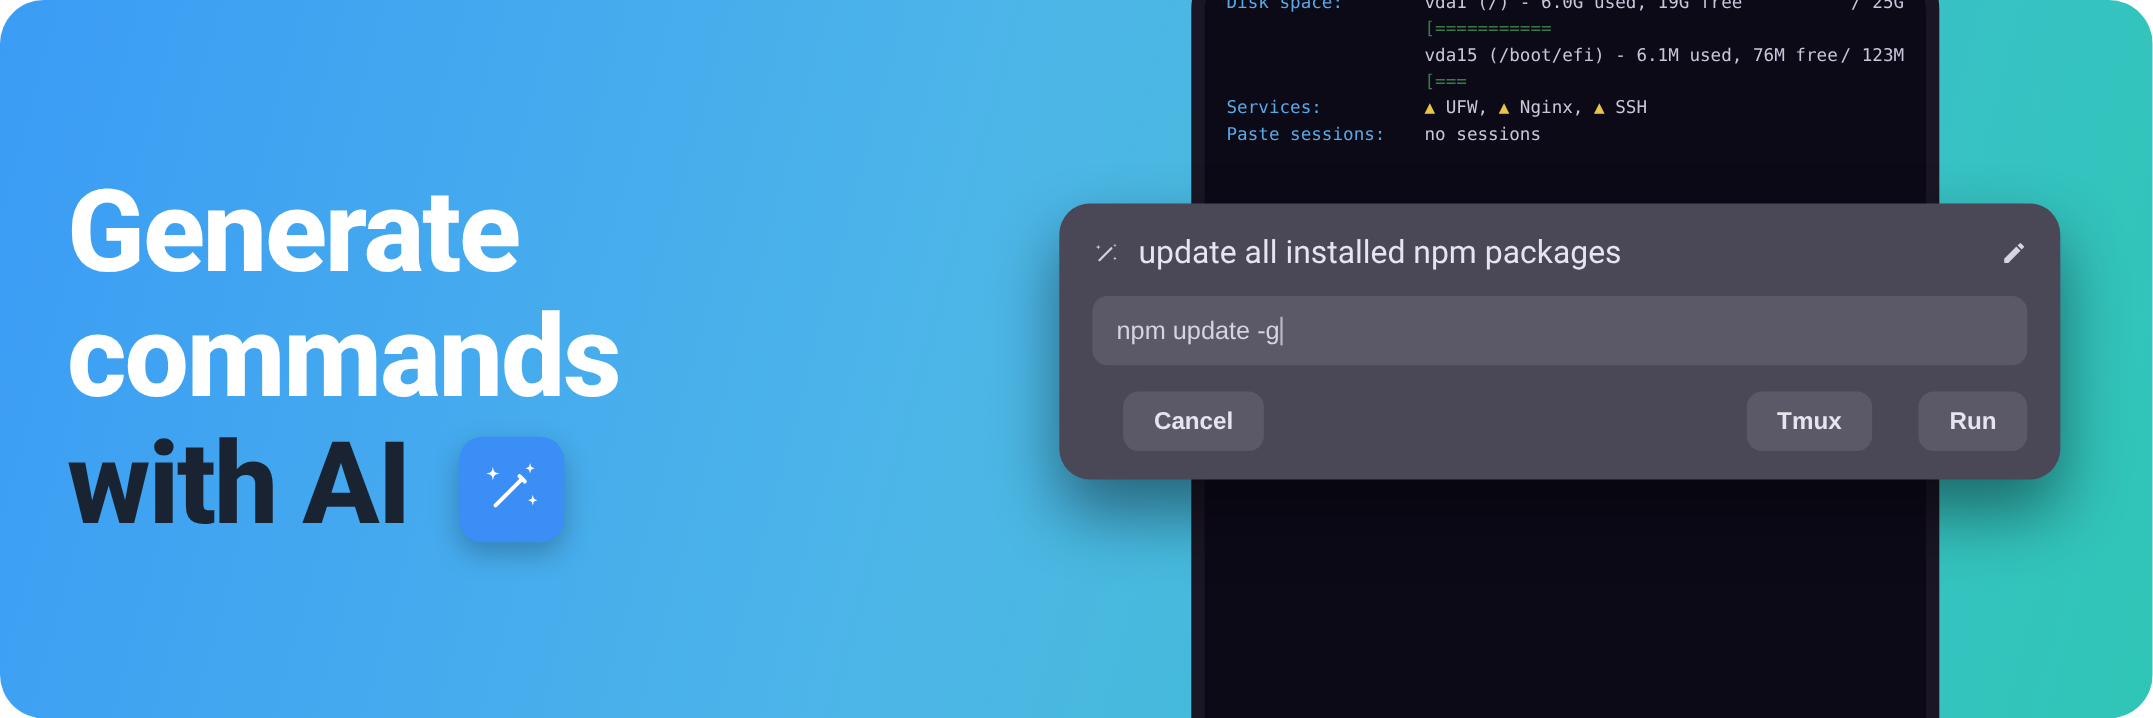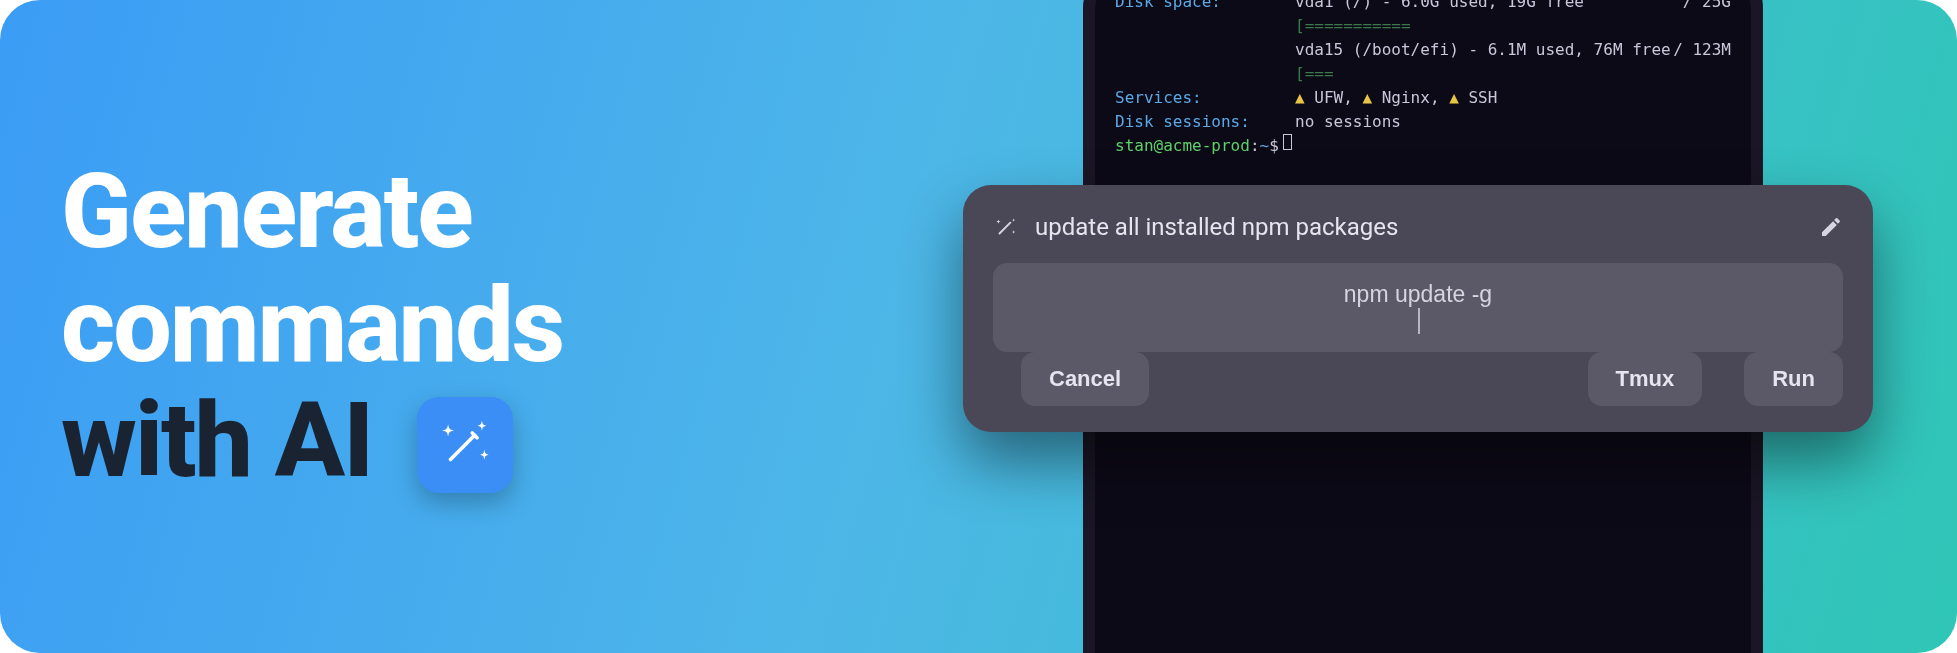--- a/index.html
+++ b/index.html
@@ -128,32 +128,32 @@
 }
 .ai-header {
   display: flex;
   align-items: center;
   gap: 16px;
   margin-bottom: 22px;
 }
 .ai-header-icon { width: 26px; height: 26px; flex: 0 0 auto; }
 .ai-prompt-text {
   color: #e6e4ee;
-  font-size: 24px;
+  font-size: 29px;
   font-weight: 400;
   flex: 1;
 }
 .ai-edit-icon { width: 24px; height: 24px; flex: 0 0 auto; }
 .ai-input-field {
   background: #5b5868;
   border-radius: 14px;
   padding: 18px 22px;
-  display: flex;
-  align-items: center;
-  flex-direction: column;
+  margin-bottom: 24px;
+  display: flex;
+  align-items: center;
 }
 .ai-input-text {
   color: #d6d4de;
   font-size: 23px;
   font-family: -apple-system, sans-serif;
 }
 .ai-input-cursor {
   width: 2px;
   height: 26px;
   background: #b8b5c4;
@@ -225,26 +225,22 @@
           </div>
           <div class="t-row">
             <span class="t-label"></span>
             <span class="t-bar">[===                                               ]</span>
           </div>
           <div class="t-row">
             <span class="t-label">Services:</span>
             <span><span class="t-warn">▲ </span><span class="t-val">UFW</span><span class="t-val">, </span><span class="t-warn">▲ </span><span class="t-val">Nginx</span><span class="t-val">, </span><span class="t-warn">▲ </span><span class="t-val">SSH</span></span>
           </div>
           <div class="t-row">
-            <span class="t-label">Disk sessions:</span>
+            <span class="t-label">Paste sessions:</span>
             <span class="t-val">no sessions</span>
-          </div>
-          <div class="t-row">
-            <span class="t-prompt-user">stan</span><span class="t-green">@</span><span class="t-prompt-host">acme-prod</span><span class="t-val">:</span><span class="t-prompt-path">~</span><span class="t-val">$</span>
-            <span class="t-cursor"></span>
           </div>
         </div>
 
       </div>
     </div>
 
     <div class="ai-panel">
       <div class="ai-header">
         <svg class="ai-header-icon" viewBox="0 0 24 24">
           <g fill="none" stroke="#d6d4de" stroke-width="1.8" stroke-linecap="round">

